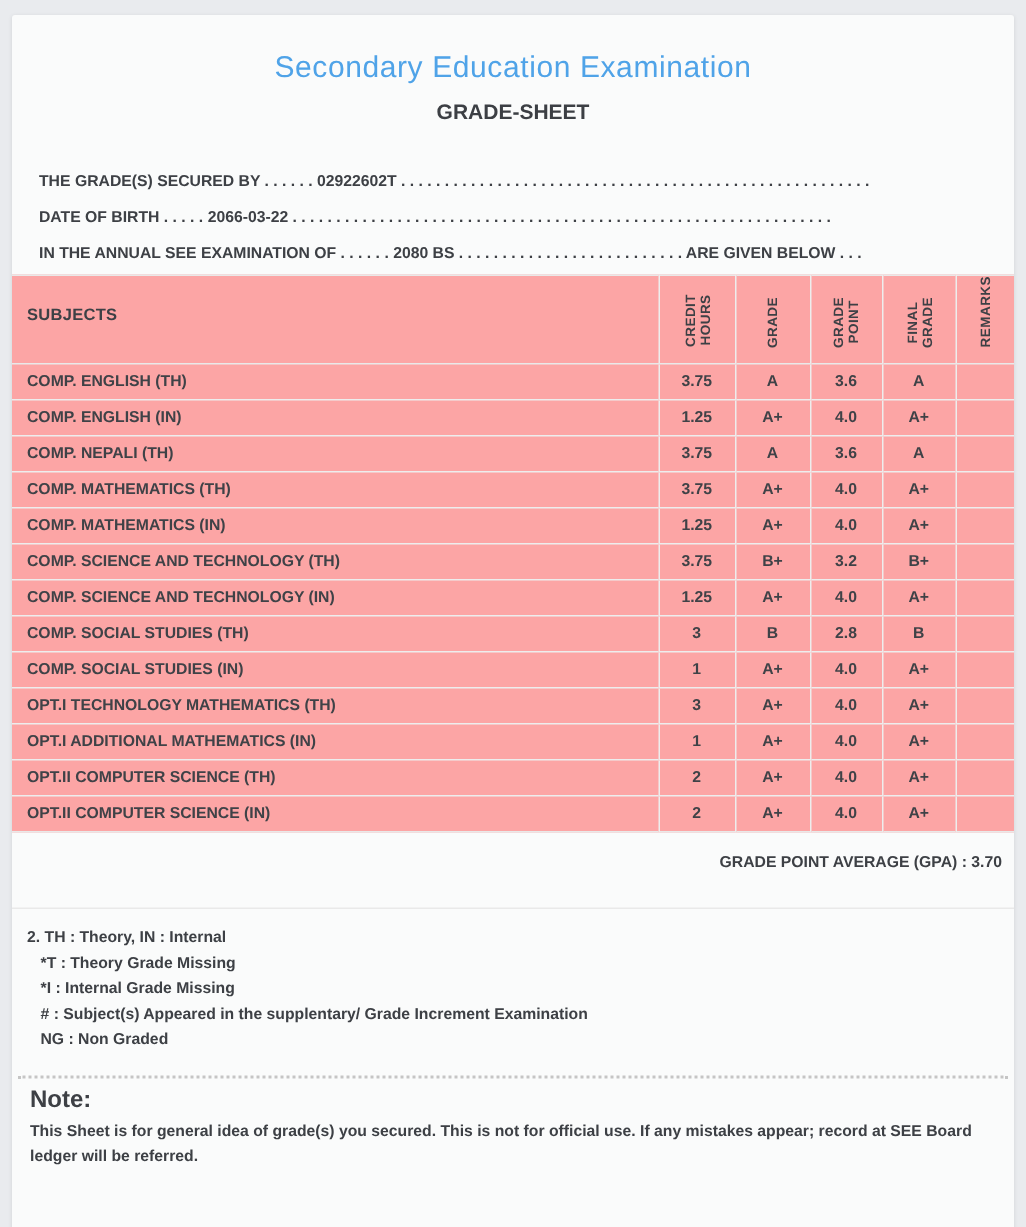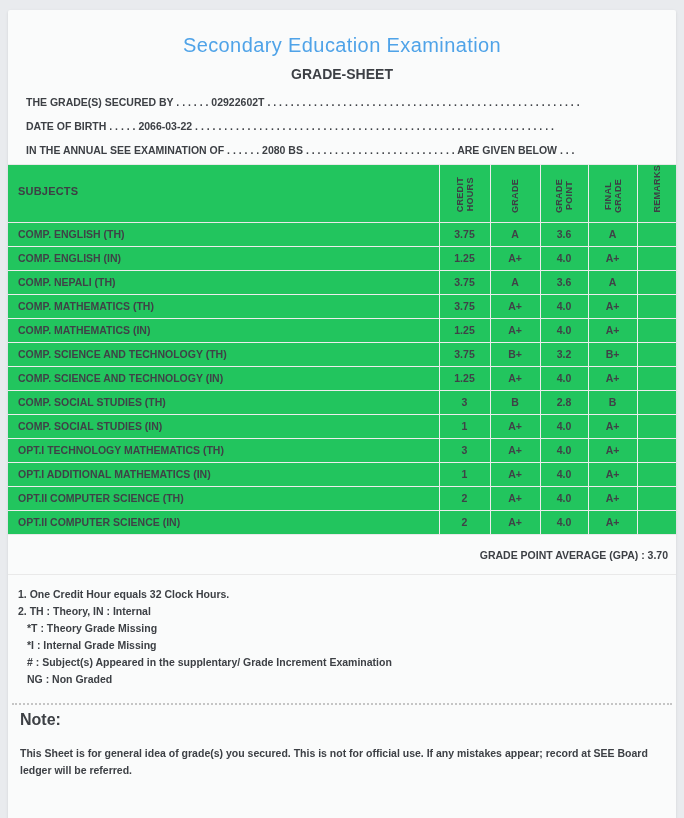--- a/index.html
+++ b/index.html
@@ -27,32 +27,32 @@
     letter-spacing: 0.4px;
     color: #4fa3e8;
   }
   .subtitle {
     text-align: center;
     font-size: 14px;
     font-weight: 700;
     color: #3c3f44;
     margin-top: 9px;
   }
-  .info { margin-top: 8px; padding: 0 60px 0 18px; }
+  .info { margin-top: 27px; padding: 0 60px 0 18px; }
   .info-line {
     height: 24px; line-height: 24px;
     white-space: nowrap; overflow: hidden;
     font-size: 10.5px; font-weight: 700;
     color: #3d4045;
   }
   table {
     width: 100%;
     border-collapse: collapse;
     margin-top: 2px;
-    background: #22c55e;
+    background: #fca5a5;
     border-top: 1px solid #e9e9e9;
     border-bottom: 1px solid #e9e9e9;
     table-layout: fixed;
   }
   thead th {
     height: 50px;
     vertical-align: bottom;
     padding: 0 0 5px 0;
     border-bottom: 1px solid #e9e9e9;
     font-weight: 700;
@@ -82,36 +82,36 @@
     font-size: 10.5px;
     font-weight: 700;
     text-align: center;
     padding: 0;
     color: #3f4247;
   }
   tbody tr:first-child td { border-top: none; margin-left: 27px; }
   td.subj { text-align: left; padding-left: 10px; }
   .gpa {
     border-bottom: 1px solid #e9e9e9;
-    padding: 14px 8px 13px 0;
+    padding: 14px 8px 24px 0;
     text-align: right;
     font-size: 10.5px;
     font-weight: 700;
   }
   .notes { margin: 11px 10px 0 10px; font-size: 10.5px; font-weight: 700; }
   .note-line { line-height: 17px; }
   .note-line[data-indent="1"] { padding-left: 9px; }
   .dot-divider {
     margin: 15px 4px 0 4px;
     height: 0;
     border-top: 2px dotted #c5c5c5;
   }
   .note-label { margin: 6px 12px 0 12px; font-size: 16px; font-weight: 700; }
   .disclaimer {
-    margin: 16px 12px 0 12px;
+    margin: 3px 12px 0 12px;
     font-size: 10.5px;
     font-weight: 700;
     line-height: 17px;
   }
 </style>
 </head>
 <body>
 
 <div class="card">
 
@@ -277,23 +277,20 @@
       </tbody>
   </table>
 
   <div class="gpa">
     <span>GRADE POINT AVERAGE (GPA) :</span>
     <span>3.70</span>
   </div>
 
   <div class="notes">
 
-  <div class="note-line" data-indent="0">
-      <span>1. One Credit Hour equals 32 Clock Hours.</span>
-    </div>
       <div class="note-line" data-indent="0">
       <span>2. TH : Theory, IN : Internal</span>
     </div>
       <div class="note-line" data-indent="1">
       <span>*T : Theory Grade Missing</span>
     </div>
       <div class="note-line" data-indent="1">
       <span>*I : Internal Grade Missing</span>
     </div>
       <div class="note-line" data-indent="1">

